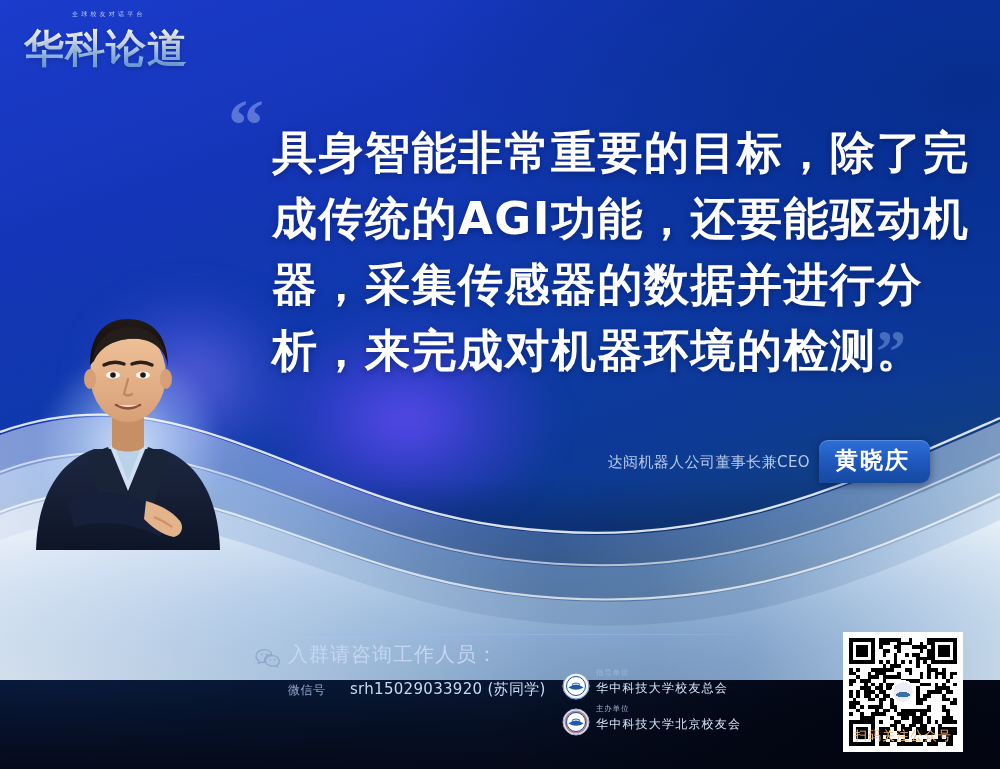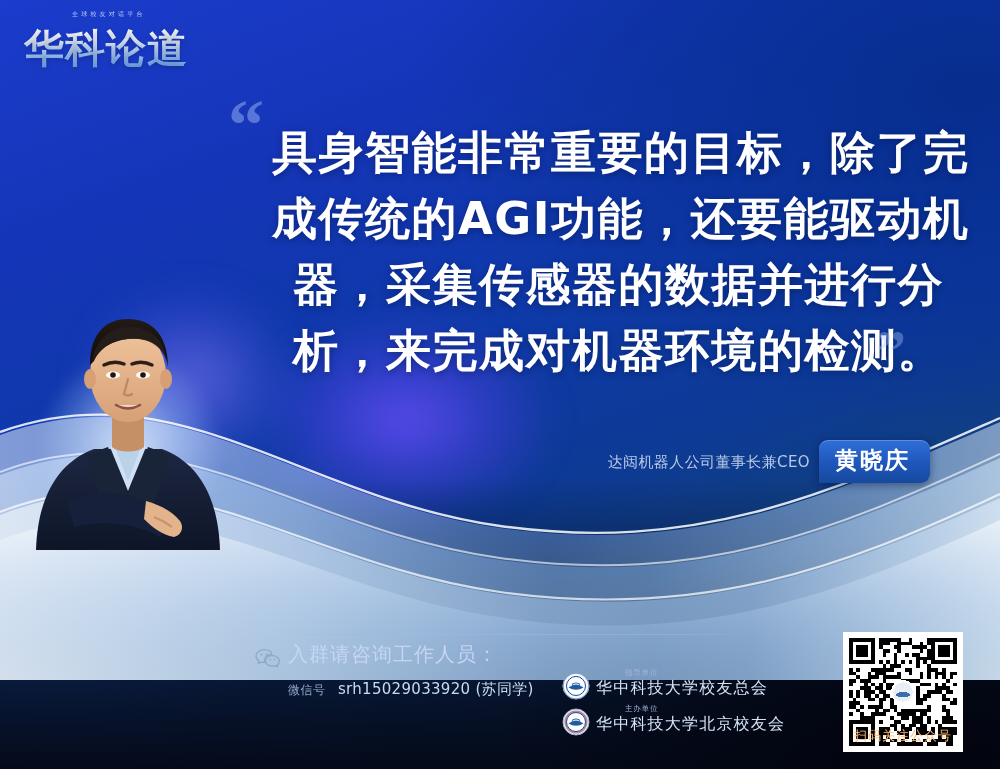--- a/index.html
+++ b/index.html
@@ -90,21 +90,21 @@
     color:rgba(168,196,250,.38);
     font-family:"Liberation Serif","DejaVu Serif",serif;
   }
   .quote-body{
     position:absolute;left:272px;top:120px;width:672px;
     color:#ffffff;font-weight:bold;
     font-size:45px;line-height:66px;letter-spacing:1.5px;
     font-family:"DejaVu Sans","Liberation Sans",sans-serif;
     text-shadow:0 2px 7px rgba(4,16,60,.45);
   }
-  .quote-line{display:block;white-space:nowrap;text-align:right;}
+  .quote-line{display:block;white-space:nowrap;}
 
   
   .attrib{position:absolute;left:600px;top:440px;width:330px;height:42px;}
   .attrib-role{
     position:absolute;right:120px;top:13px;
     font-size:15px;color:#b8c9e8;letter-spacing:.4px;
     font-family:"DejaVu Sans","Liberation Sans",sans-serif;
     white-space:nowrap;
   }
   .attrib-name{
@@ -134,37 +134,36 @@
     white-space:nowrap;
   }
   .wx-row{position:absolute;left:288px;white-space:nowrap;}
   .wx-row.r1{top:680px;}
   .wx-row.r2{top:716px;}
   .wx-label{
     font-size:12px;color:#8fa8cd;letter-spacing:.5px;
     font-family:Liberation Mono, monospace;
   }
   .wx-value{
-    font-size:15px;color:#c9dbf4;letter-spacing:.3px;margin-left:8px;
+    font-size:15px;color:#c9dbf4;letter-spacing:.3px;margin-left:20px;
     font-family:"DejaVu Sans","Liberation Sans",sans-serif;
   }
 
   
   .org{position:absolute;left:562px;white-space:nowrap;height:32px;}
   .org.o1{top:670px;}
   .org.o2{top:706px;}
   .org-seal{position:absolute;left:0;top:2px;width:28px;height:28px;}
   .org-text{position:absolute;left:34px;top:-2px;}
   .org-kind{
     display:block;font-size:7.5px;color:#9fb6d8;letter-spacing:.8px;line-height:10px;
     font-family:"DejaVu Sans","Liberation Sans",sans-serif;
-    margin-left:29px;
   }
   .org-name{
-    display:block;font-size:16px;color:#d5e4f8;letter-spacing:1.2px;line-height:20px;
+    display:block;font-size:12px;color:#d5e4f8;letter-spacing:1.2px;line-height:20px;
     font-family:Liberation Sans, sans-serif;
   }
 
   
   .qr-wrap{position:absolute;left:843px;top:632px;width:120px;height:120px;background:#fff;padding:6px;box-sizing:border-box;}
   .qr-caption{
     position:absolute;left:833px;top:727px;width:140px;text-align:center;
     font-size:13px;color:#fdba74;letter-spacing:1px;
     font-family:"DejaVu Sans","Liberation Sans",sans-serif;
   }

